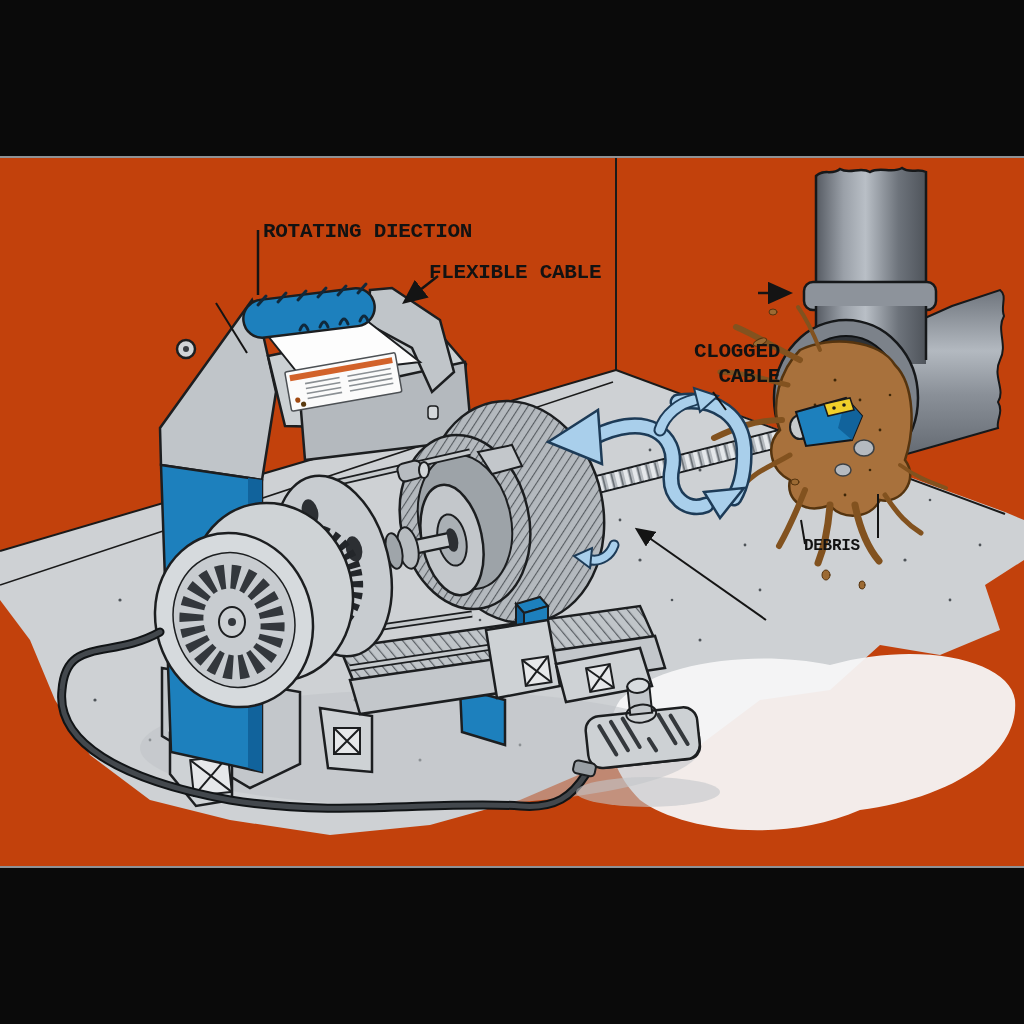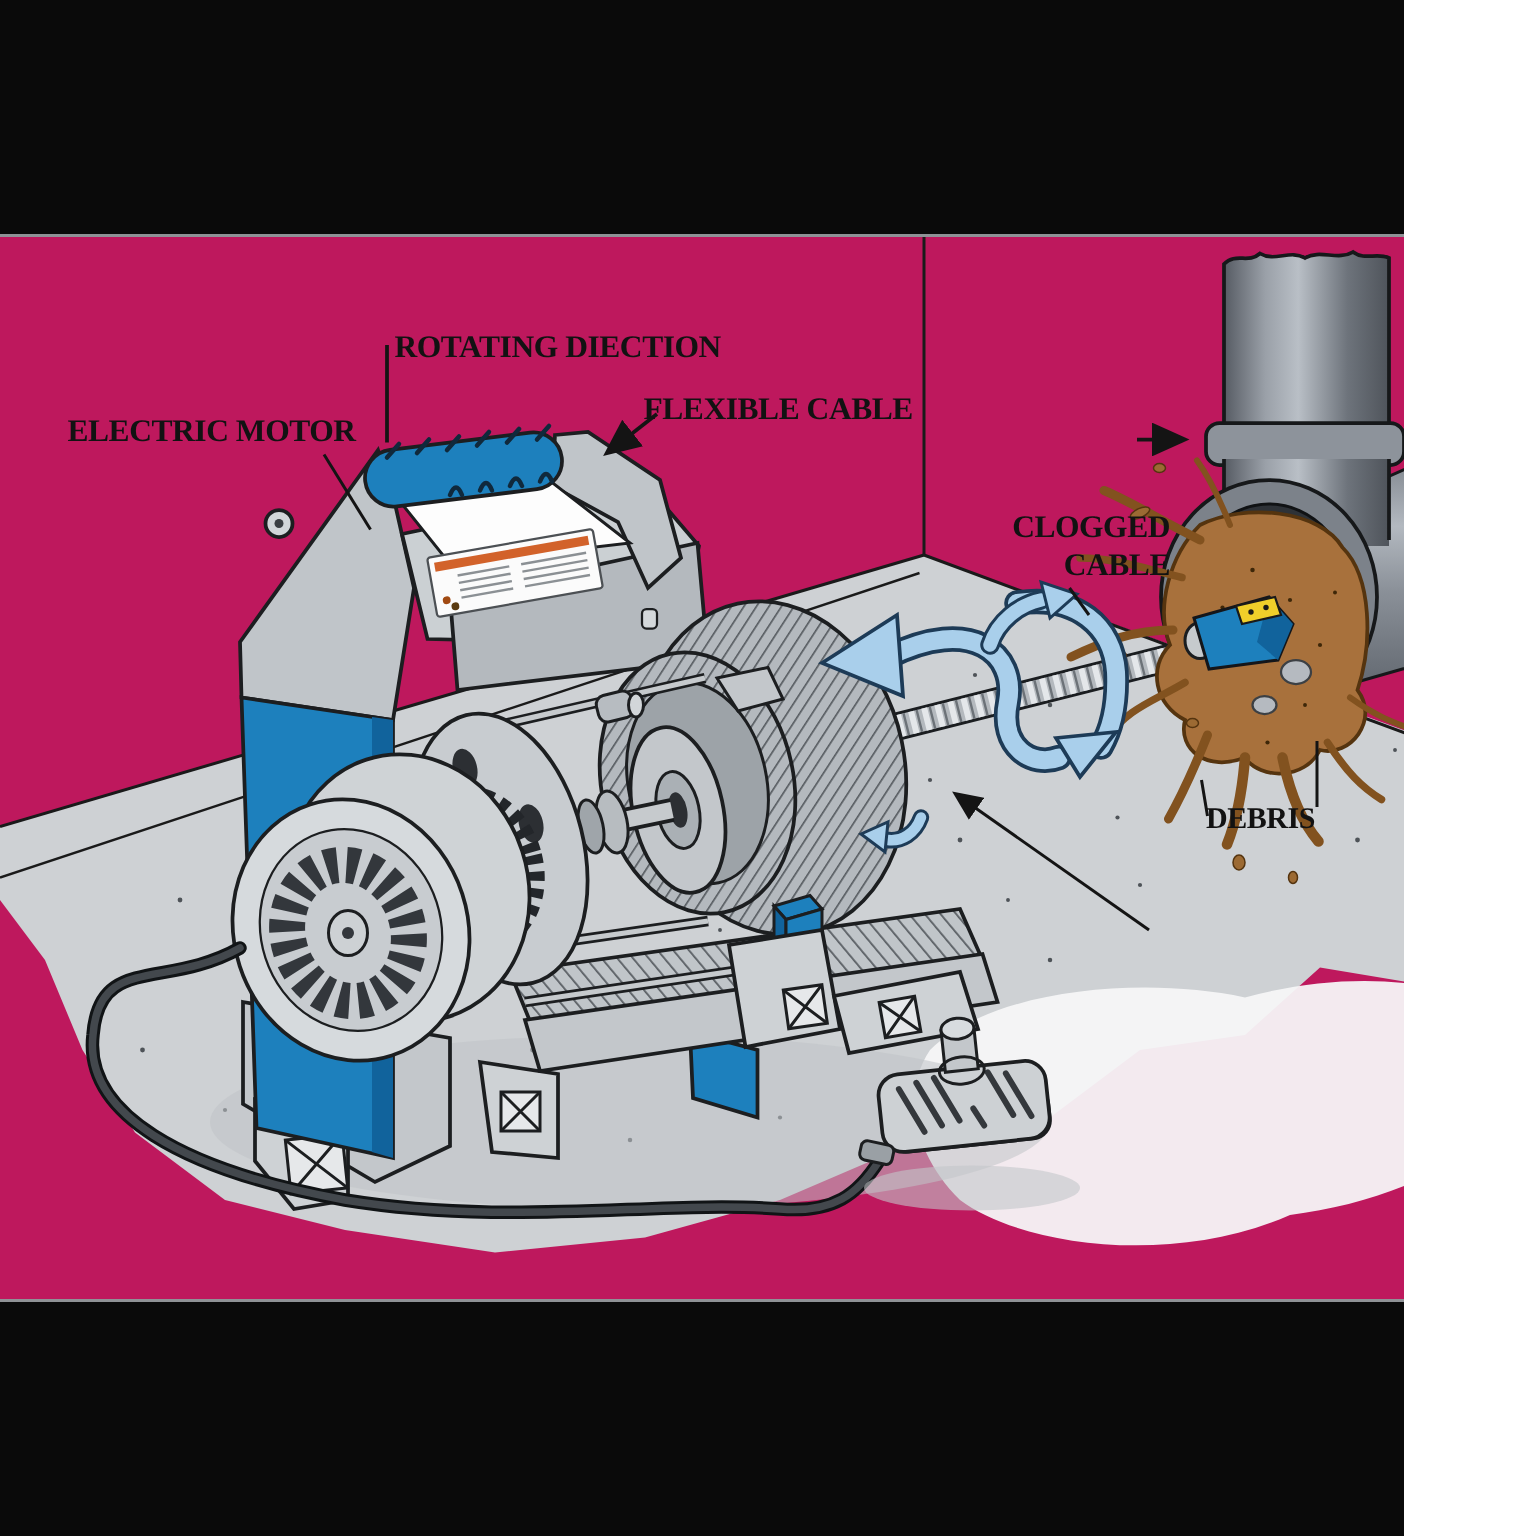--- a/index.html
+++ b/index.html
@@ -1,24 +1,24 @@
 <!DOCTYPE html>
 <html style="--frame-black: #0a0a0a; --machine-blue: #1d80bd; --machine-blue-dark: #11639c; --cutter-yellow: #f0cf2a; --arrow-blue: #a9cfeb; --arrow-blue-outline: #1d3b57; --roots-brown: #a8713c; --roots-dark: #55340f; --pipe-dark: #70767e; --pipe-light: #9ba1a9; --floor-gray: #ced1d4; --label-orange: #d2622a; --ink: #141414;"><head>
 <meta charset="utf-8">
 <style>
   html,body{margin:0;padding:0;background:#ffffff;}
-  .stage{position:relative;width:936px;height:1024px;overflow:hidden;background:#be185d;
-         font-family:Liberation Serif, serif;}
+  .stage{position:relative;width:1024px;height:1024px;overflow:hidden;background:#c2410c;
+         font-family:Liberation Mono, monospace;}
   .bar{position:absolute;left:0;width:1024px;background:var(--frame-black,#0a0a0a);}
   .bar.top{top:0;height:156px;border-bottom:2px solid #8f9296;}
   .bar.bottom{bottom:0;height:156px;border-top:2px solid #8f9296;}
   svg.scene{position:absolute;left:0;top:0;}
   .lbl{position:absolute;color:#121212;font-weight:bold;font-size:21px;
        letter-spacing:-0.3px;white-space:nowrap;line-height:25px;}
-  .lbl.small{font-size:20px;}
+  .lbl.small{font-size:16px;}
   .lbl.center{text-align:right;white-space:normal;}
 </style>
 </head>
 <body>
 
 <div class="stage">
 
   <svg class="scene" width="1024" height="1024" viewBox="0 0 1024 1024">
     <defs>
       <pattern id="hatch" width="7" height="7" patternUnits="userSpaceOnUse" patternTransform="rotate(45)">
@@ -325,21 +325,20 @@
       <line x1="216" y1="303" x2="247" y2="353" stroke-width="2"></line>
       <line x1="713" y1="392" x2="726" y2="410" stroke-width="2"></line>
       <line x1="801" y1="520" x2="805" y2="544" stroke-width="2"></line>
       <line x1="878" y1="494" x2="878" y2="538" stroke-width="2"></line>
       <line x1="766" y1="620" x2="638" y2="530" stroke-width="2" marker-end="url(#arrw)"></line>
       <line x1="758" y1="293" x2="788" y2="293" stroke-width="2.5" marker-end="url(#arrw)"></line>
     </g>
   </svg>
 
   <div class="lbl" style="left:263px;top:219px;">ROTATING DIECTION</div>
-  <div class="lbl" style="left:45px;top:275px;">ELECTRIC MOTOR</div>
   <div class="lbl" style="left:429px;top:260px;">FLEXIBLE CABLE</div>
   <div class="lbl center" style="left:648px;top:339px;width:132px;">
     <div>CLOGGED</div>
     <div>CABLE</div>
   </div>
   <div class="lbl small" style="left:804px;top:534px;">DEBRIS</div>
 
   <div class="bar top"></div>
   <div class="bar bottom"></div>
 </div>

